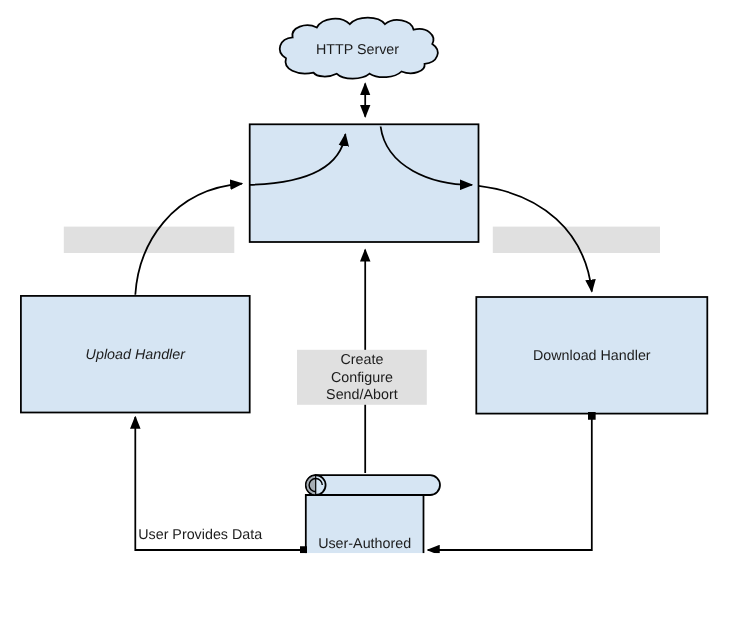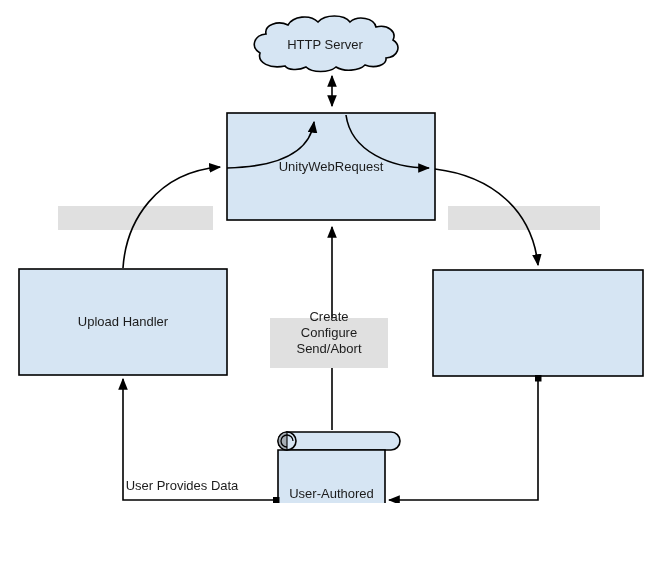--- a/index.html
+++ b/index.html
@@ -62,28 +62,28 @@
     <path d="M293,441 A6,6 0 1 0 287,447" fill="none" stroke="#000" stroke-width="1.3"></path>
     <path d="M267,547 A9.5,9.5 0 0 0 267,566 L267,556.5 Z" fill="#a6adb4" stroke="#000" stroke-width="1.1"></path>
     <path d="M277,551 Q279,558 273,560" fill="none" stroke="#000" stroke-width="1.3"></path>
 
     <path d="M276,500 L123,500 L123,379" stroke="#000" stroke-width="1.6" fill="none" marker-start="url(#sq)" marker-end="url(#arrow)"></path>
     <path d="M538,378 L538,500 L389,500" stroke="#000" stroke-width="1.6" fill="none" marker-start="url(#sq)" marker-end="url(#arrow)"></path>
   </svg>
 
   <div class="txt" style="left:253px;top:37px;width:144px;">HTTP Server</div>
 
-  <div class="txt node-label" style="left:227px;top:113px;width:208px;height:107px;">UnityWebRequest</div>
 
-  <div class="txt node-label" style="left:19px;top:269px;width:208px;height:106px;">Upload Handler</div>
+  <div class="txt node-label" style="left:19px;top:269px;width:208px;height:106px;font-style:italic;">Upload Handler</div>
+
+  <div class="txt node-label" style="left:433px;top:270px;width:210px;height:106px;">Download Handler</div>
 
 
 
-
-  <div class="txt" style="left:270px;top:309px;width:118px;line-height:16px;border-radius:20px;">Create
+  <div class="txt" style="left:270px;top:319px;width:118px;line-height:16px;border-radius:20px;">Create
 Configure
 Send/Abort</div>
 
   <div class="txt" style="left:278px;top:485px;width:107px;line-height:18px;">User-Authored
 Script</div>
 
   <div class="txt" style="left:121px;top:478px;width:122px;">User Provides Data</div>
 
 
 </div>

